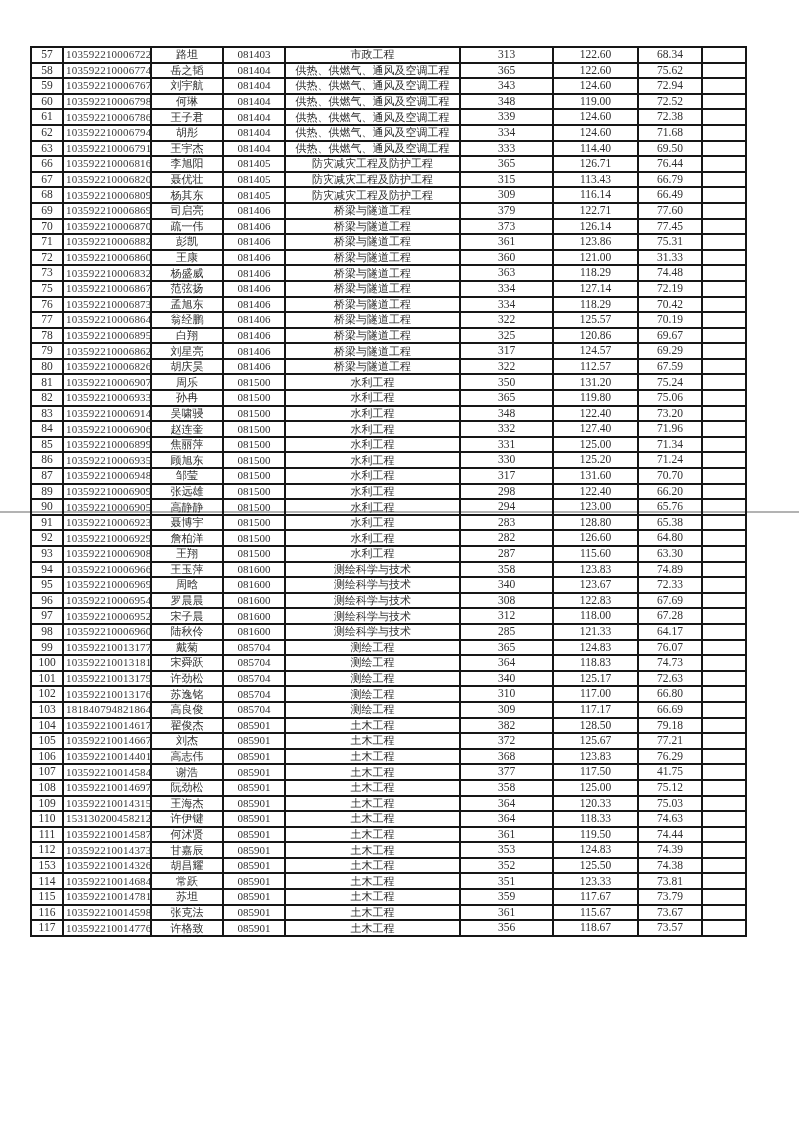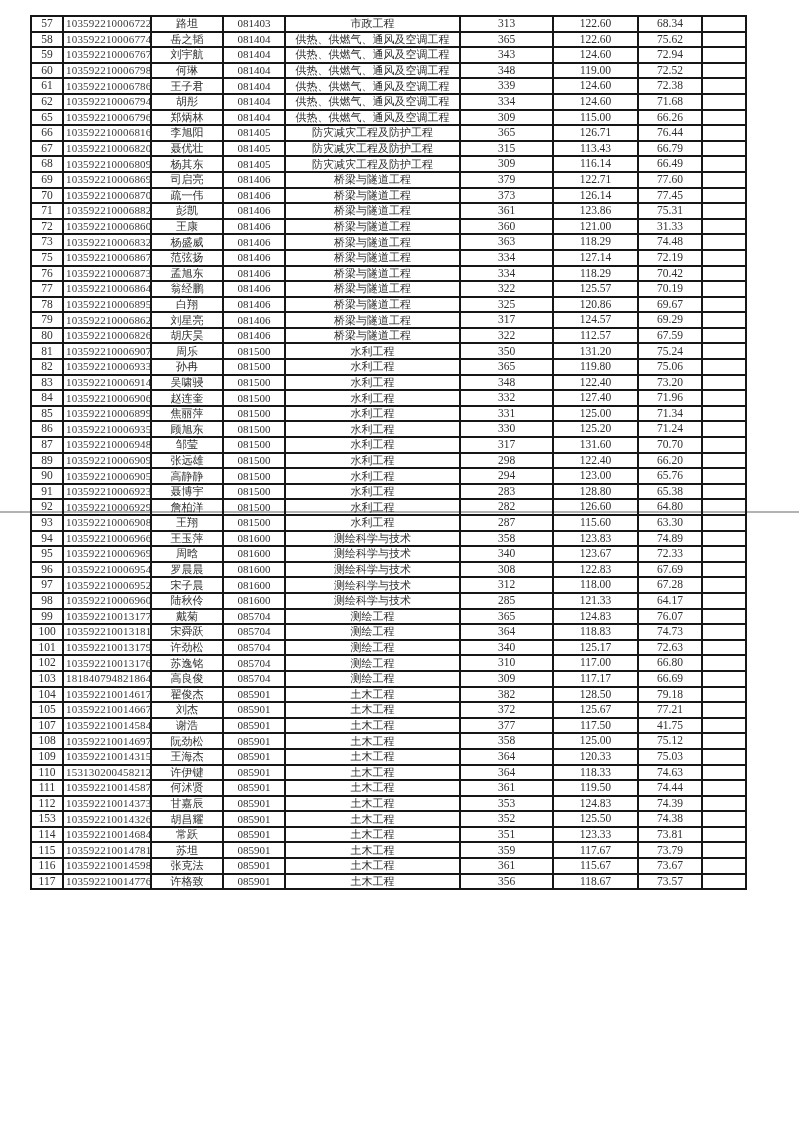--- a/index.html
+++ b/index.html
@@ -20,21 +20,21 @@
     left: 0;
     top: 511px;
     width: 799px;
     height: 2px;
     background: #b3b3b3;
     z-index: 0;
   }
   table.score-table {
     position: absolute;
     left: 30px;
-    top: 15px;
+    top: 46px;
     width: 715px;
     border-collapse: collapse;
     table-layout: fixed;
     z-index: 1;
   }
   table.score-table td {
     border: 2px solid #161616;
     height: 13.6px;
     padding: 0 2px;
     text-align: center;
@@ -136,28 +136,28 @@
           <td data-name="candidate-id">103592210006794</td>
           <td data-name="candidate-name">胡彤</td>
           <td data-name="major-code">081404</td>
           <td data-name="major-name">供热、供燃气、通风及空调工程</td>
           <td data-name="initial-score">334</td>
           <td data-name="retest-score">124.60</td>
           <td data-name="total-score">71.68</td>
           <td data-name="blank-cell"></td>
         </tr>
         <tr data-name="table-row">
-          <td data-name="row-number">65</td>
-          <td data-name="candidate-id">103592210006796</td>
-          <td data-name="candidate-name">郑炳林</td>
+          <td data-name="row-number">63</td>
+          <td data-name="candidate-id">103592210006791</td>
+          <td data-name="candidate-name">王宇杰</td>
           <td data-name="major-code">081404</td>
           <td data-name="major-name">供热、供燃气、通风及空调工程</td>
-          <td data-name="initial-score">309</td>
-          <td data-name="retest-score">115.00</td>
-          <td data-name="total-score">66.26</td>
+          <td data-name="initial-score">333</td>
+          <td data-name="retest-score">114.40</td>
+          <td data-name="total-score">69.50</td>
           <td data-name="blank-cell"></td>
         </tr>
         <tr data-name="table-row">
           <td data-name="row-number">66</td>
           <td data-name="candidate-id">103592210006816</td>
           <td data-name="candidate-name">李旭阳</td>
           <td data-name="major-code">081405</td>
           <td data-name="major-name">防灾减灾工程及防护工程</td>
           <td data-name="initial-score">365</td>
           <td data-name="retest-score">126.71</td>
@@ -565,20 +565,31 @@
           <td data-name="candidate-id">103592210014667</td>
           <td data-name="candidate-name">刘杰</td>
           <td data-name="major-code">085901</td>
           <td data-name="major-name">土木工程</td>
           <td data-name="initial-score">372</td>
           <td data-name="retest-score">125.67</td>
           <td data-name="total-score">77.21</td>
           <td data-name="blank-cell"></td>
         </tr>
         <tr data-name="table-row">
+          <td data-name="row-number">106</td>
+          <td data-name="candidate-id">103592210014401</td>
+          <td data-name="candidate-name">高志伟</td>
+          <td data-name="major-code">085901</td>
+          <td data-name="major-name">土木工程</td>
+          <td data-name="initial-score">368</td>
+          <td data-name="retest-score">123.83</td>
+          <td data-name="total-score">76.29</td>
+          <td data-name="blank-cell"></td>
+        </tr>
+        <tr data-name="table-row">
           <td data-name="row-number">107</td>
           <td data-name="candidate-id">103592210014584</td>
           <td data-name="candidate-name">谢浩</td>
           <td data-name="major-code">085901</td>
           <td data-name="major-name">土木工程</td>
           <td data-name="initial-score">377</td>
           <td data-name="retest-score">117.50</td>
           <td data-name="total-score">41.75</td>
           <td data-name="blank-cell"></td>
         </tr>

